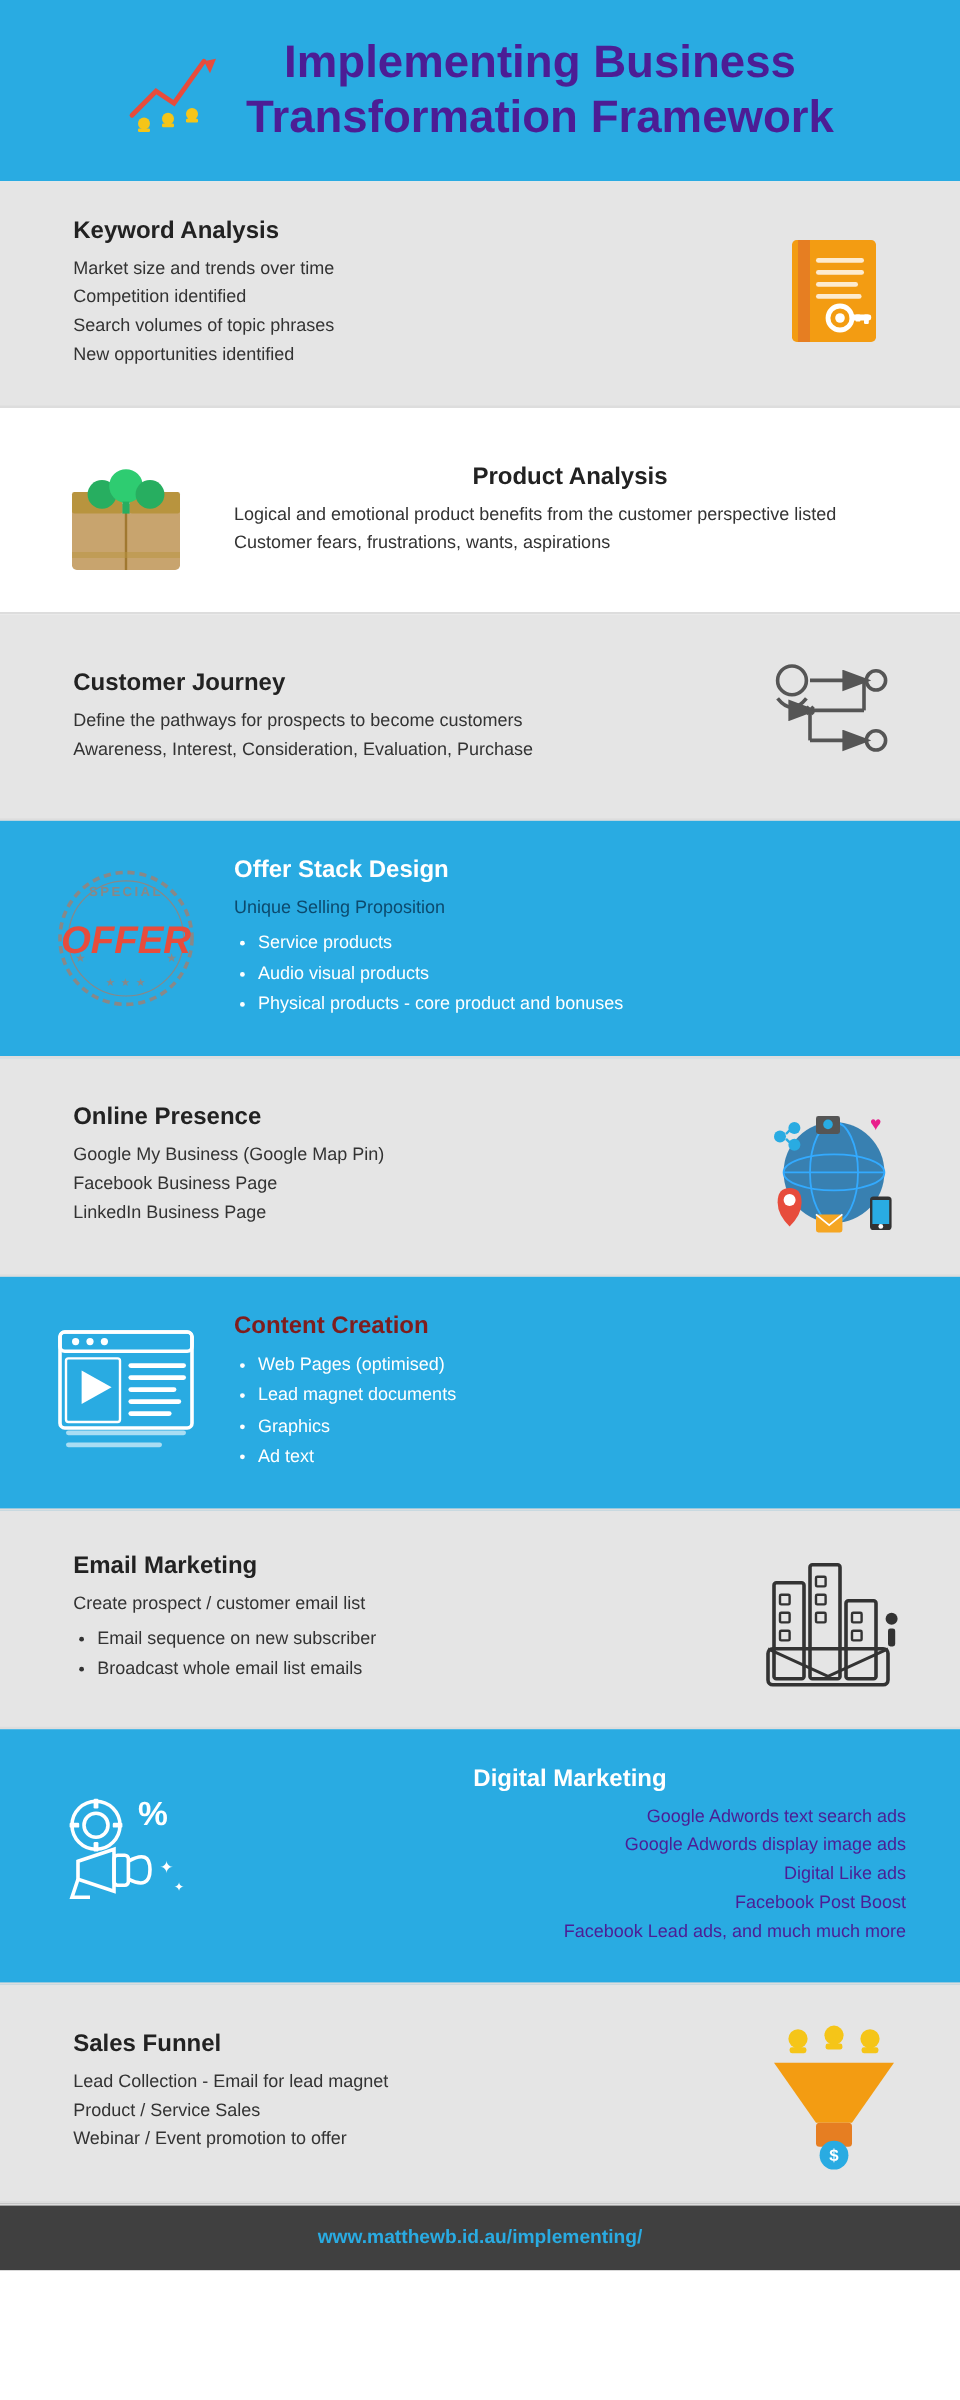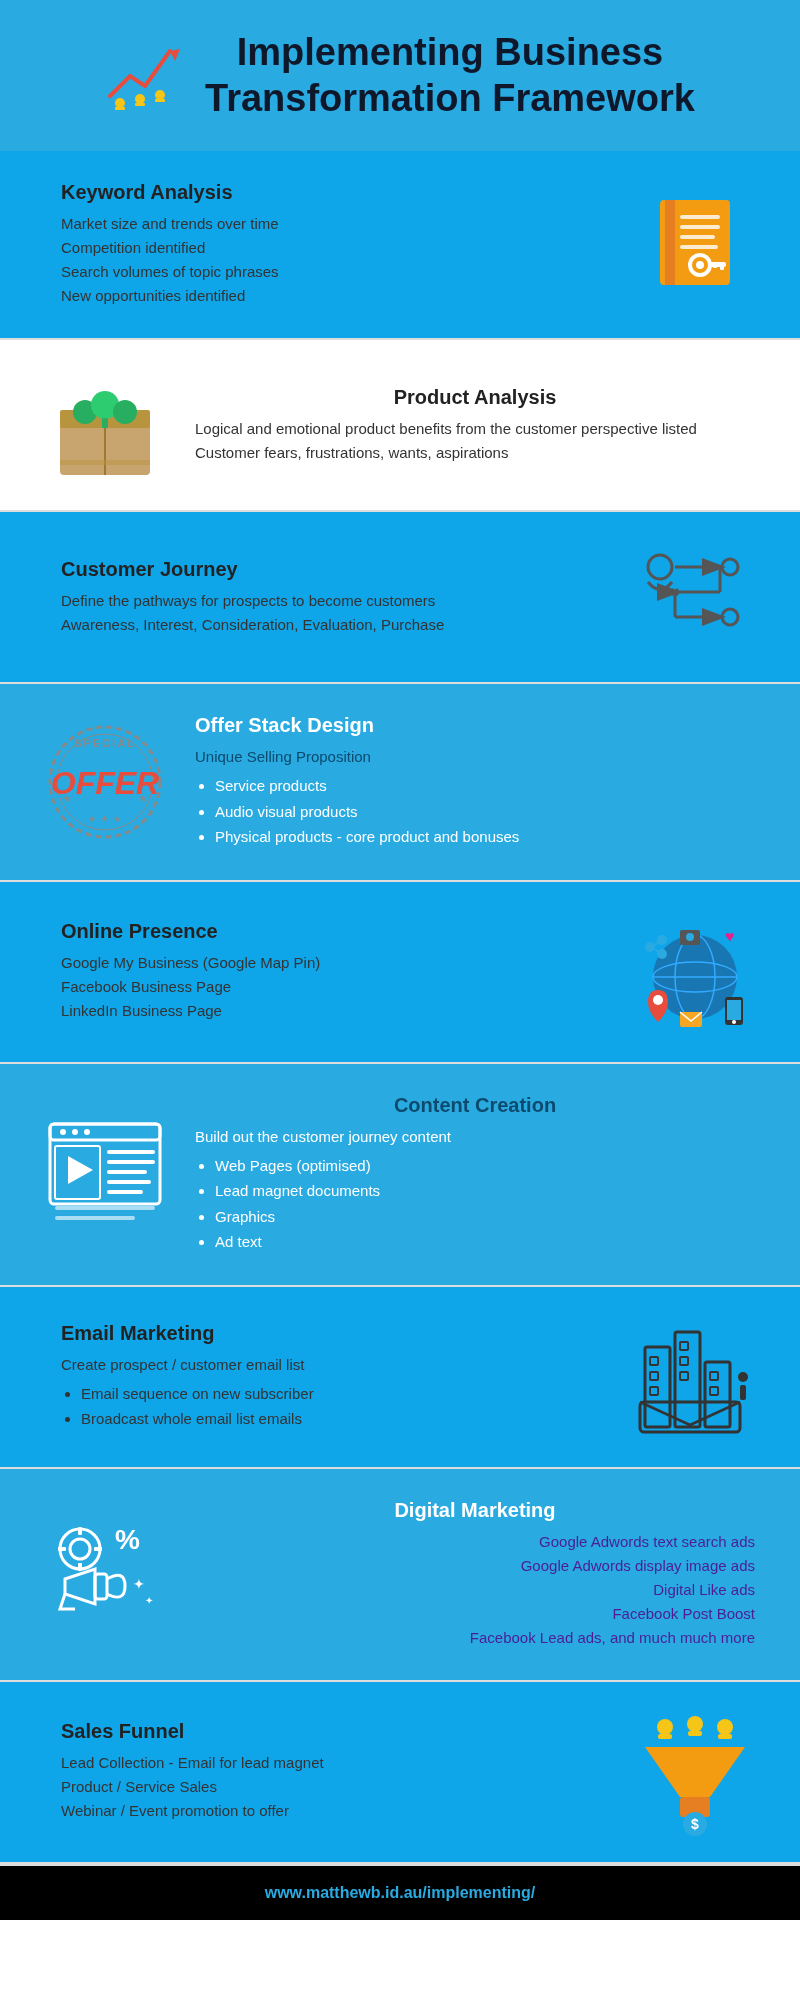--- a/index.html
+++ b/index.html
@@ -14,33 +14,33 @@
       background: #29abe2;
       padding: 30px 20px 30px 20px;
       display: flex;
       align-items: center;
       justify-content: center;
       gap: 20px;
     }
     .header-title {
       font-size: 38px;
       font-weight: 900;
-      color: #0f172a;
+      color: #4c1d95;
       line-height: 1.2;
       text-align: center;
     }
 
     
     .section {
       display: flex;
       align-items: center;
       padding: 30px 30px;
       border-bottom: 2px solid #ddd;
     }
-    .section-light { background: #0ea5e9; padding-left: 46px; }
+    .section-light { background: #e5e5e5; padding-left: 46px; }
     .section-blue { background: #29abe2; }
 
     .section-content {
       flex: 1;
       padding: 0 15px;
     }
     .section-title {
       font-size: 20px;
       font-weight: 700;
       color: #222;
@@ -71,21 +71,21 @@
     .icon-box {
       min-width: 150px;
       display: flex;
       align-items: center;
       justify-content: center;
       text-align: right;
     }
 
     
     .footer {
-      background: #000000;
+      background: #404040;
       text-align: center;
       padding: 18px;
       font-size: 16px;
       font-weight: 600;
       color: #29abe2;
       border-top: 2px solid #ddd;
     }
 
     
     svg { overflow: visible; }
@@ -310,24 +310,21 @@
       <rect x="62" y="46" width="48" height="4" rx="2" fill="#fff"></rect>
       <rect x="62" y="56" width="40" height="4" rx="2" fill="#fff"></rect>
       <rect x="62" y="66" width="44" height="4" rx="2" fill="#fff"></rect>
       <rect x="62" y="76" width="36" height="4" rx="2" fill="#fff"></rect>
 
       <rect x="10" y="92" width="100" height="4" rx="2" fill="#fff" opacity="0.6"></rect>
       <rect x="10" y="102" width="80" height="4" rx="2" fill="#fff" opacity="0.6"></rect>
     </svg>
   </div>
   <div class="section-content">
-    <div class="section-title" style="text-align:center; color:#0c4a6e;">Content Creation</div>
-    <div class="section-text" style="color:#fff;">
-      <span>Build out the customer journey content</span>
-    </div>
+    <div class="section-title" style="color:#7f1d1d;">Content Creation</div>
     <ul class="bullet-list">
       <li>Web Pages (optimised)</li>
       <li>Lead magnet documents</li>
       <li>Graphics</li>
       <li>Ad text</li>
     </ul>
   </div>
 </div>
 
 <div class="section section-light">

